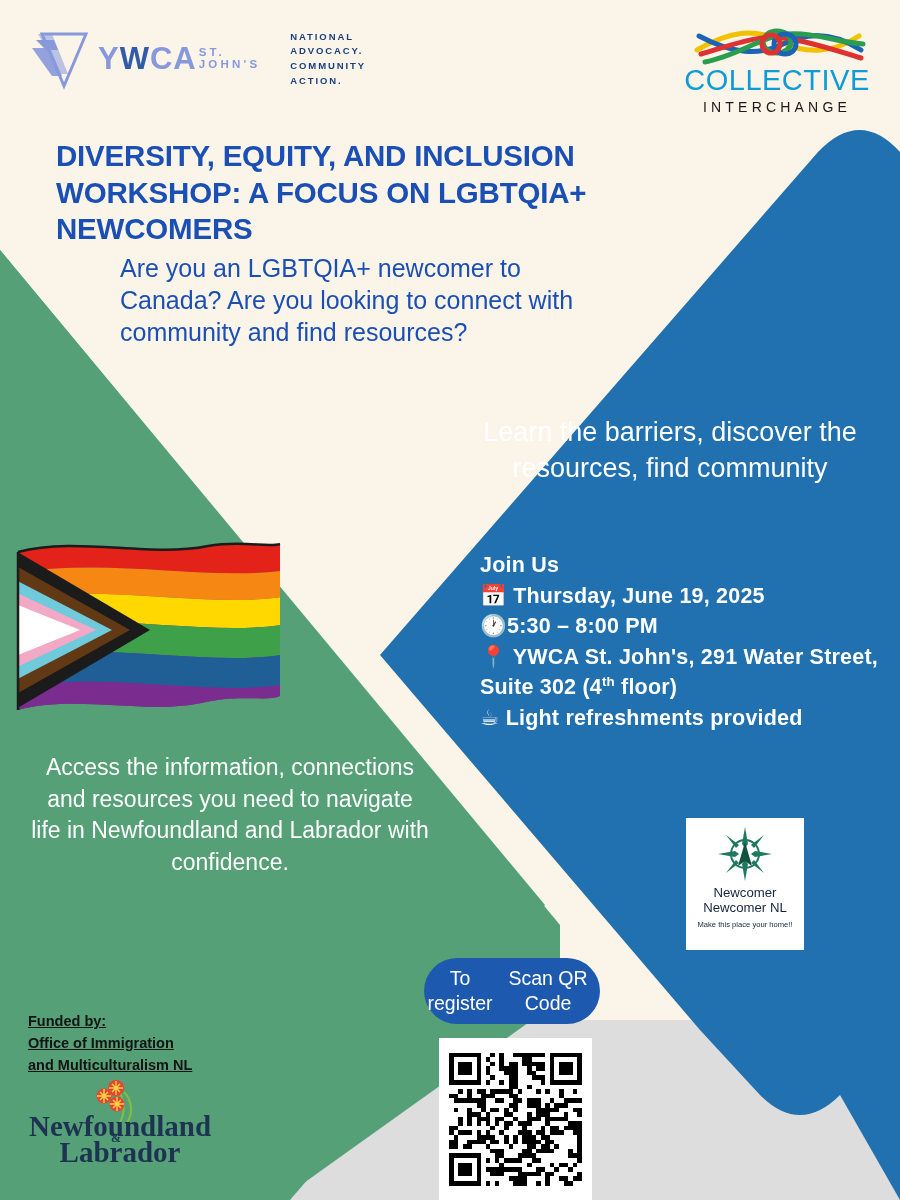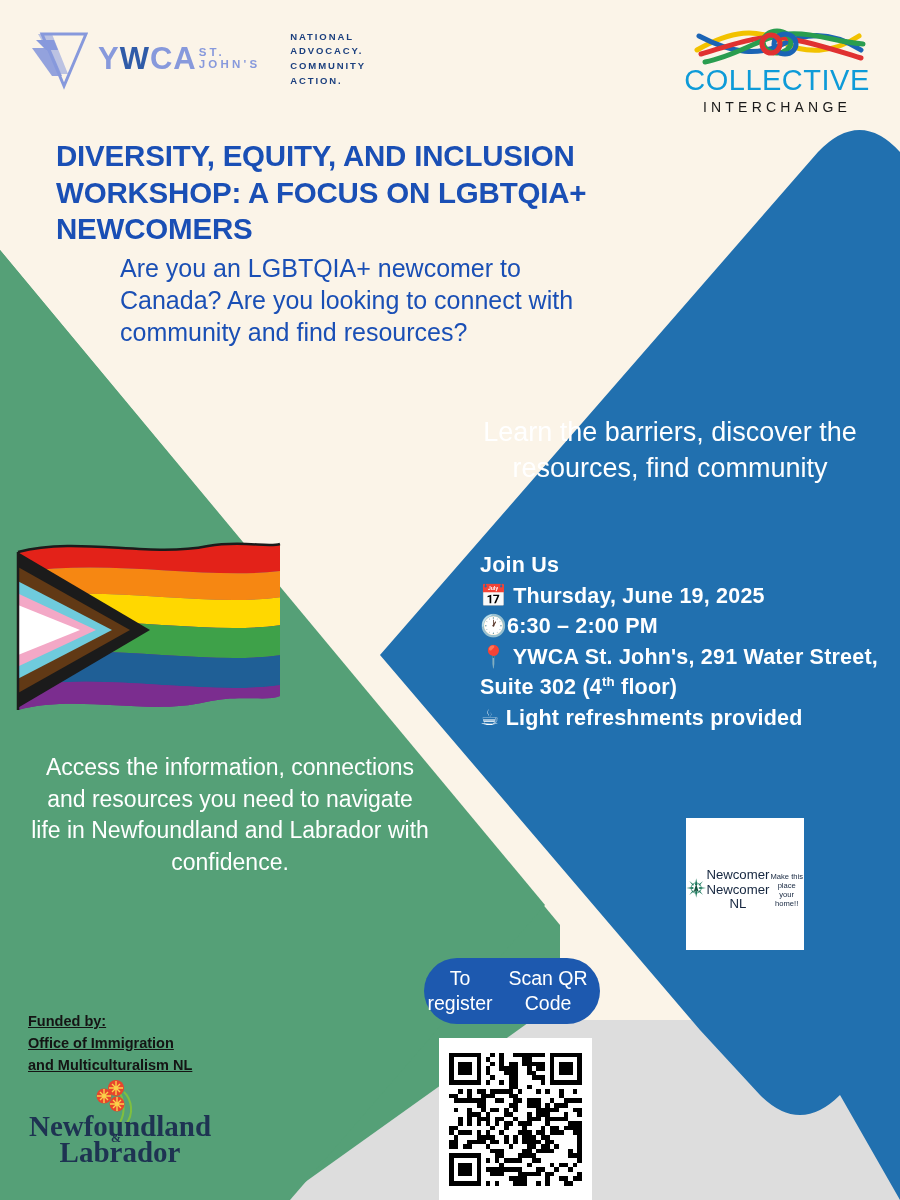--- a/index.html
+++ b/index.html
@@ -161,21 +161,21 @@
   }
   .nl-logo svg { display:block; }
 
   
   .nn-card {
     position: absolute;
     left: 686px; top: 818px;
     width: 118px; height: 132px;
     background: #FFFFFF;
     display: flex;
-    flex-direction: row;
+    flex-direction: column;
     align-items: center;
     justify-content: flex-start;
     padding-top: 8px;
     box-sizing: border-box;
   }
   .nn-compass { width: 56px; height: 56px; }
   .nn-title {
     font-size: 13.2px;
     color: #15263F;
     line-height: 1.12;
@@ -278,21 +278,21 @@
   </div>
 
   <div class="headline">DIVERSITY, EQUITY, AND INCLUSION WORKSHOP: A FOCUS ON LGBTQIA+ NEWCOMERS</div>
   <div class="lede">Are you an LGBTQIA+ newcomer to Canada? Are you looking to connect with community and find resources?</div>
 
   <div class="tagline">Learn the barriers, discover the resources, find community</div>
 
   <div class="details">
     <span class="row">Join Us</span>
     <span class="row"><span class="emoji">📅</span> <span>Thursday, June 19, 2025</span></span>
-    <span class="row"><span class="emoji">🕐</span><span>6:30 – 2:00 PM</span></span>
+    <span class="row"><span class="emoji">🕐</span><span>5:30 – 8:00 PM</span></span>
     <span class="row"><span class="emoji">📍</span> <span>YWCA St. John's, 291 Water Street, Suite 302 (4</span><sup>th</sup><span> floor)</span></span>
     <span class="row"><span class="emoji">☕</span> <span>Light refreshments provided</span></span>
   </div>
 
   <div class="pride-flag">
     <svg viewBox="0 0 280 195">
       <defs>
         <clipPath id="flagclip">
           <path d="M10,18 C70,2 140,24 200,12 C235,6 260,14 272,10 L272,162 C258,168 232,160 198,168 C140,182 70,160 10,176 Z"></path>
         </clipPath>

